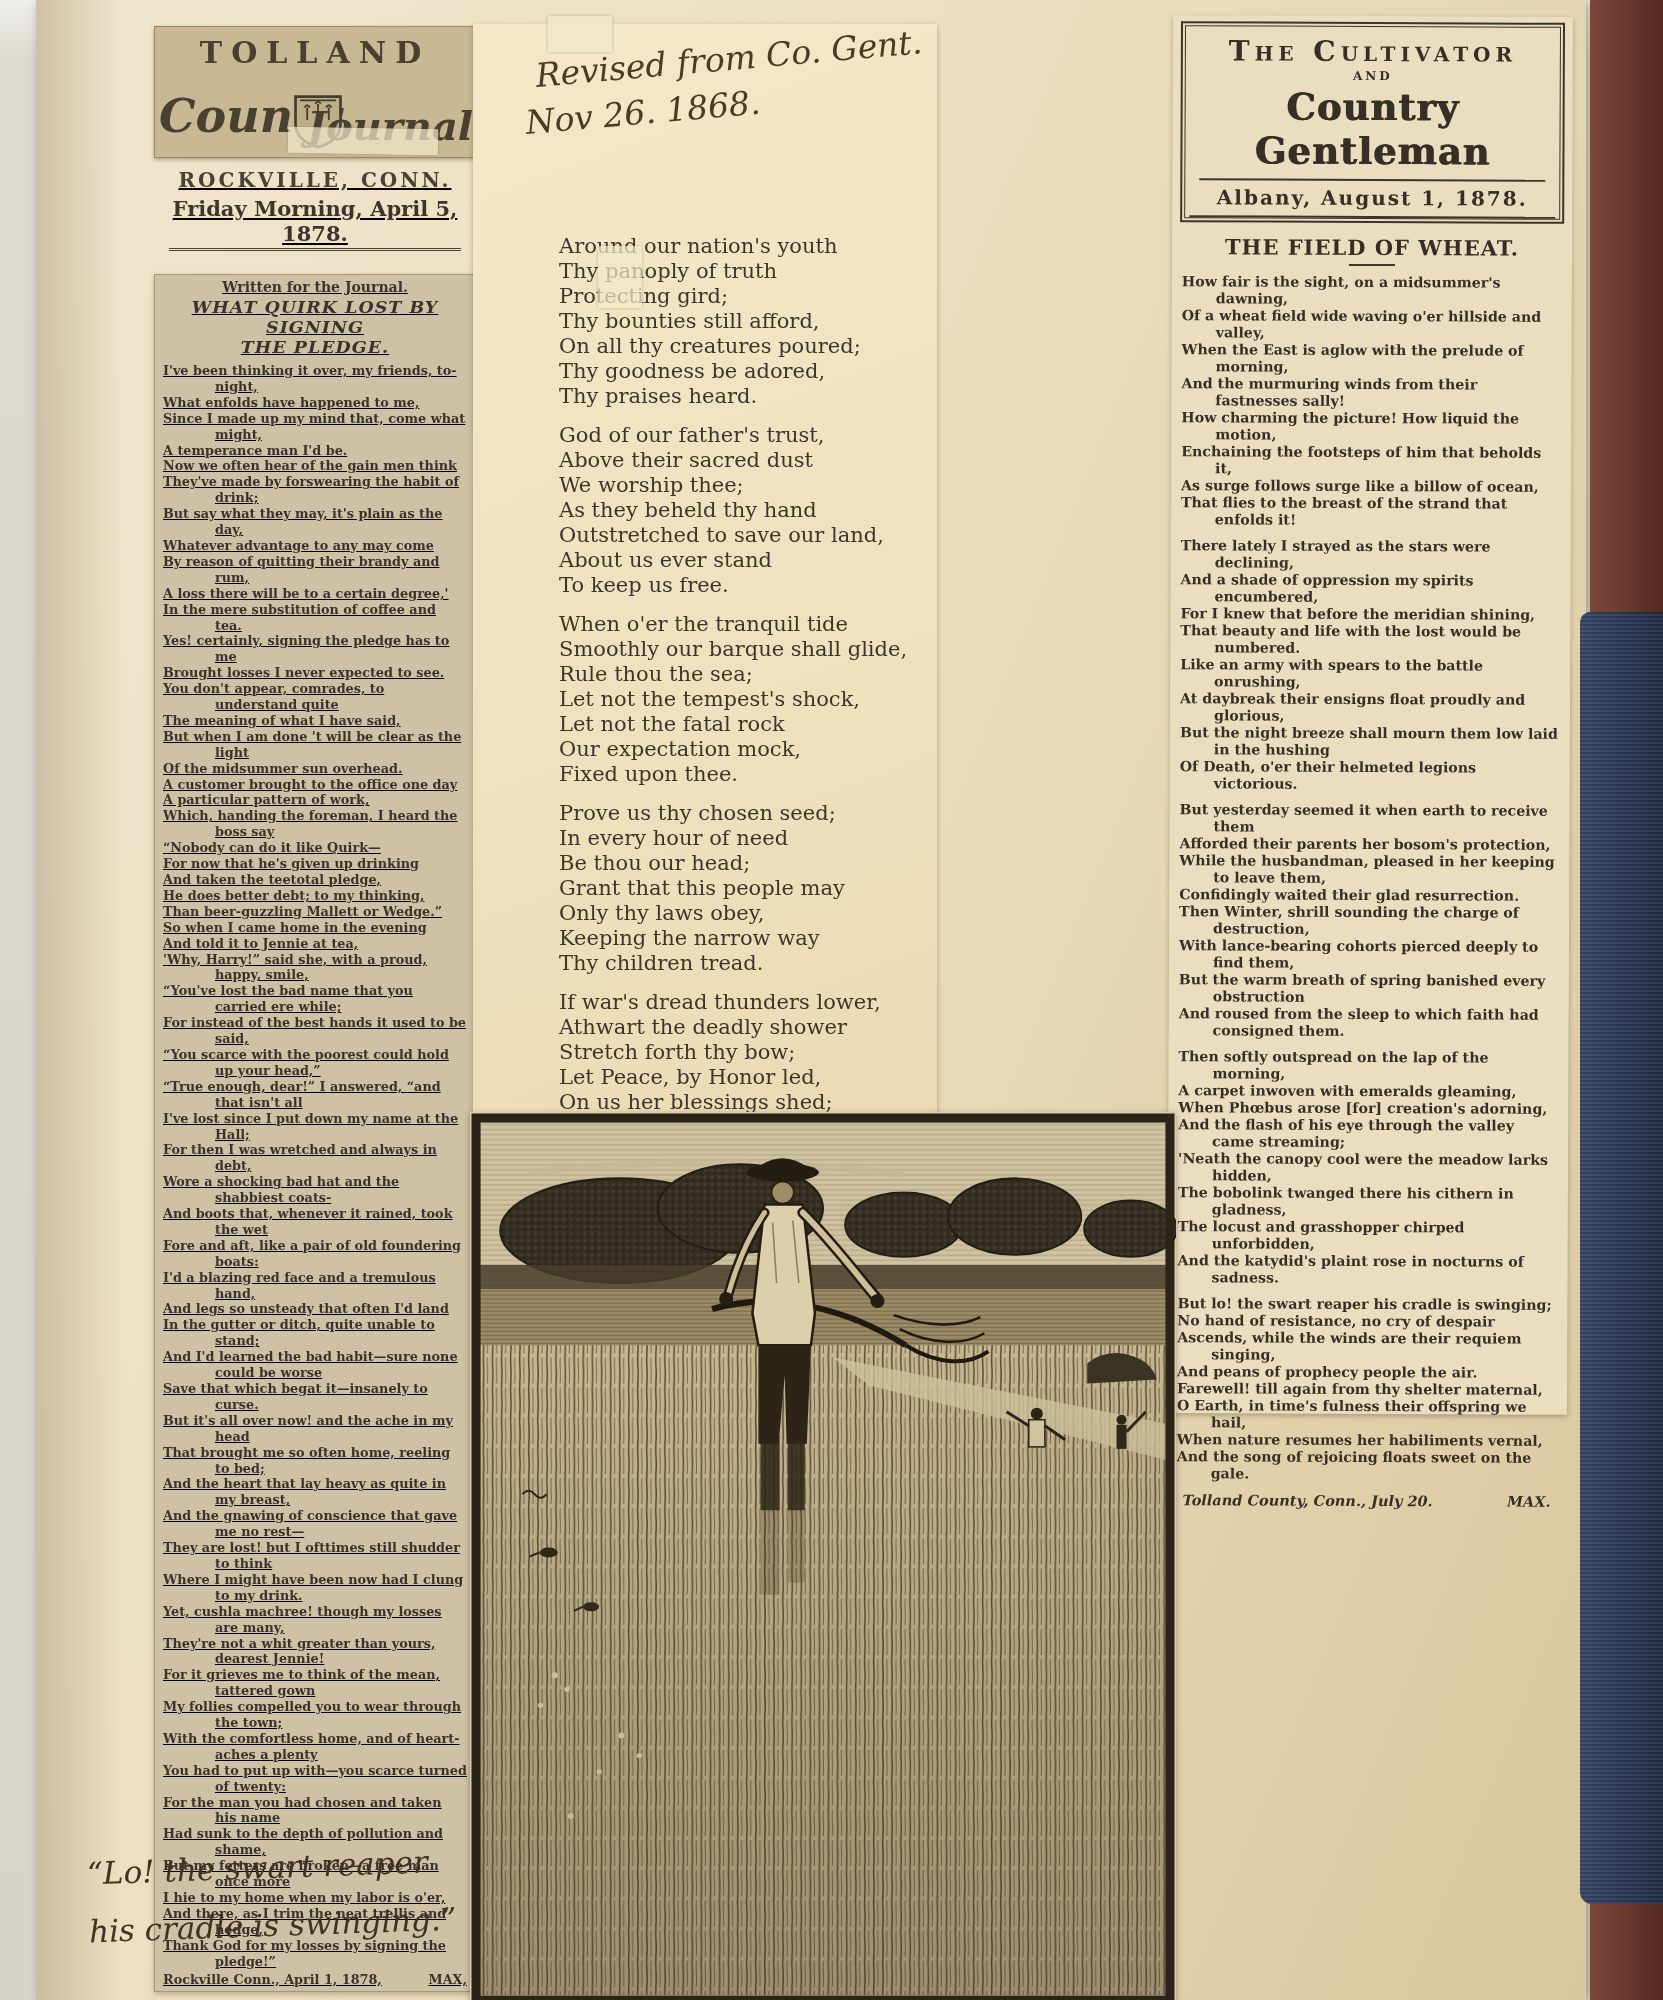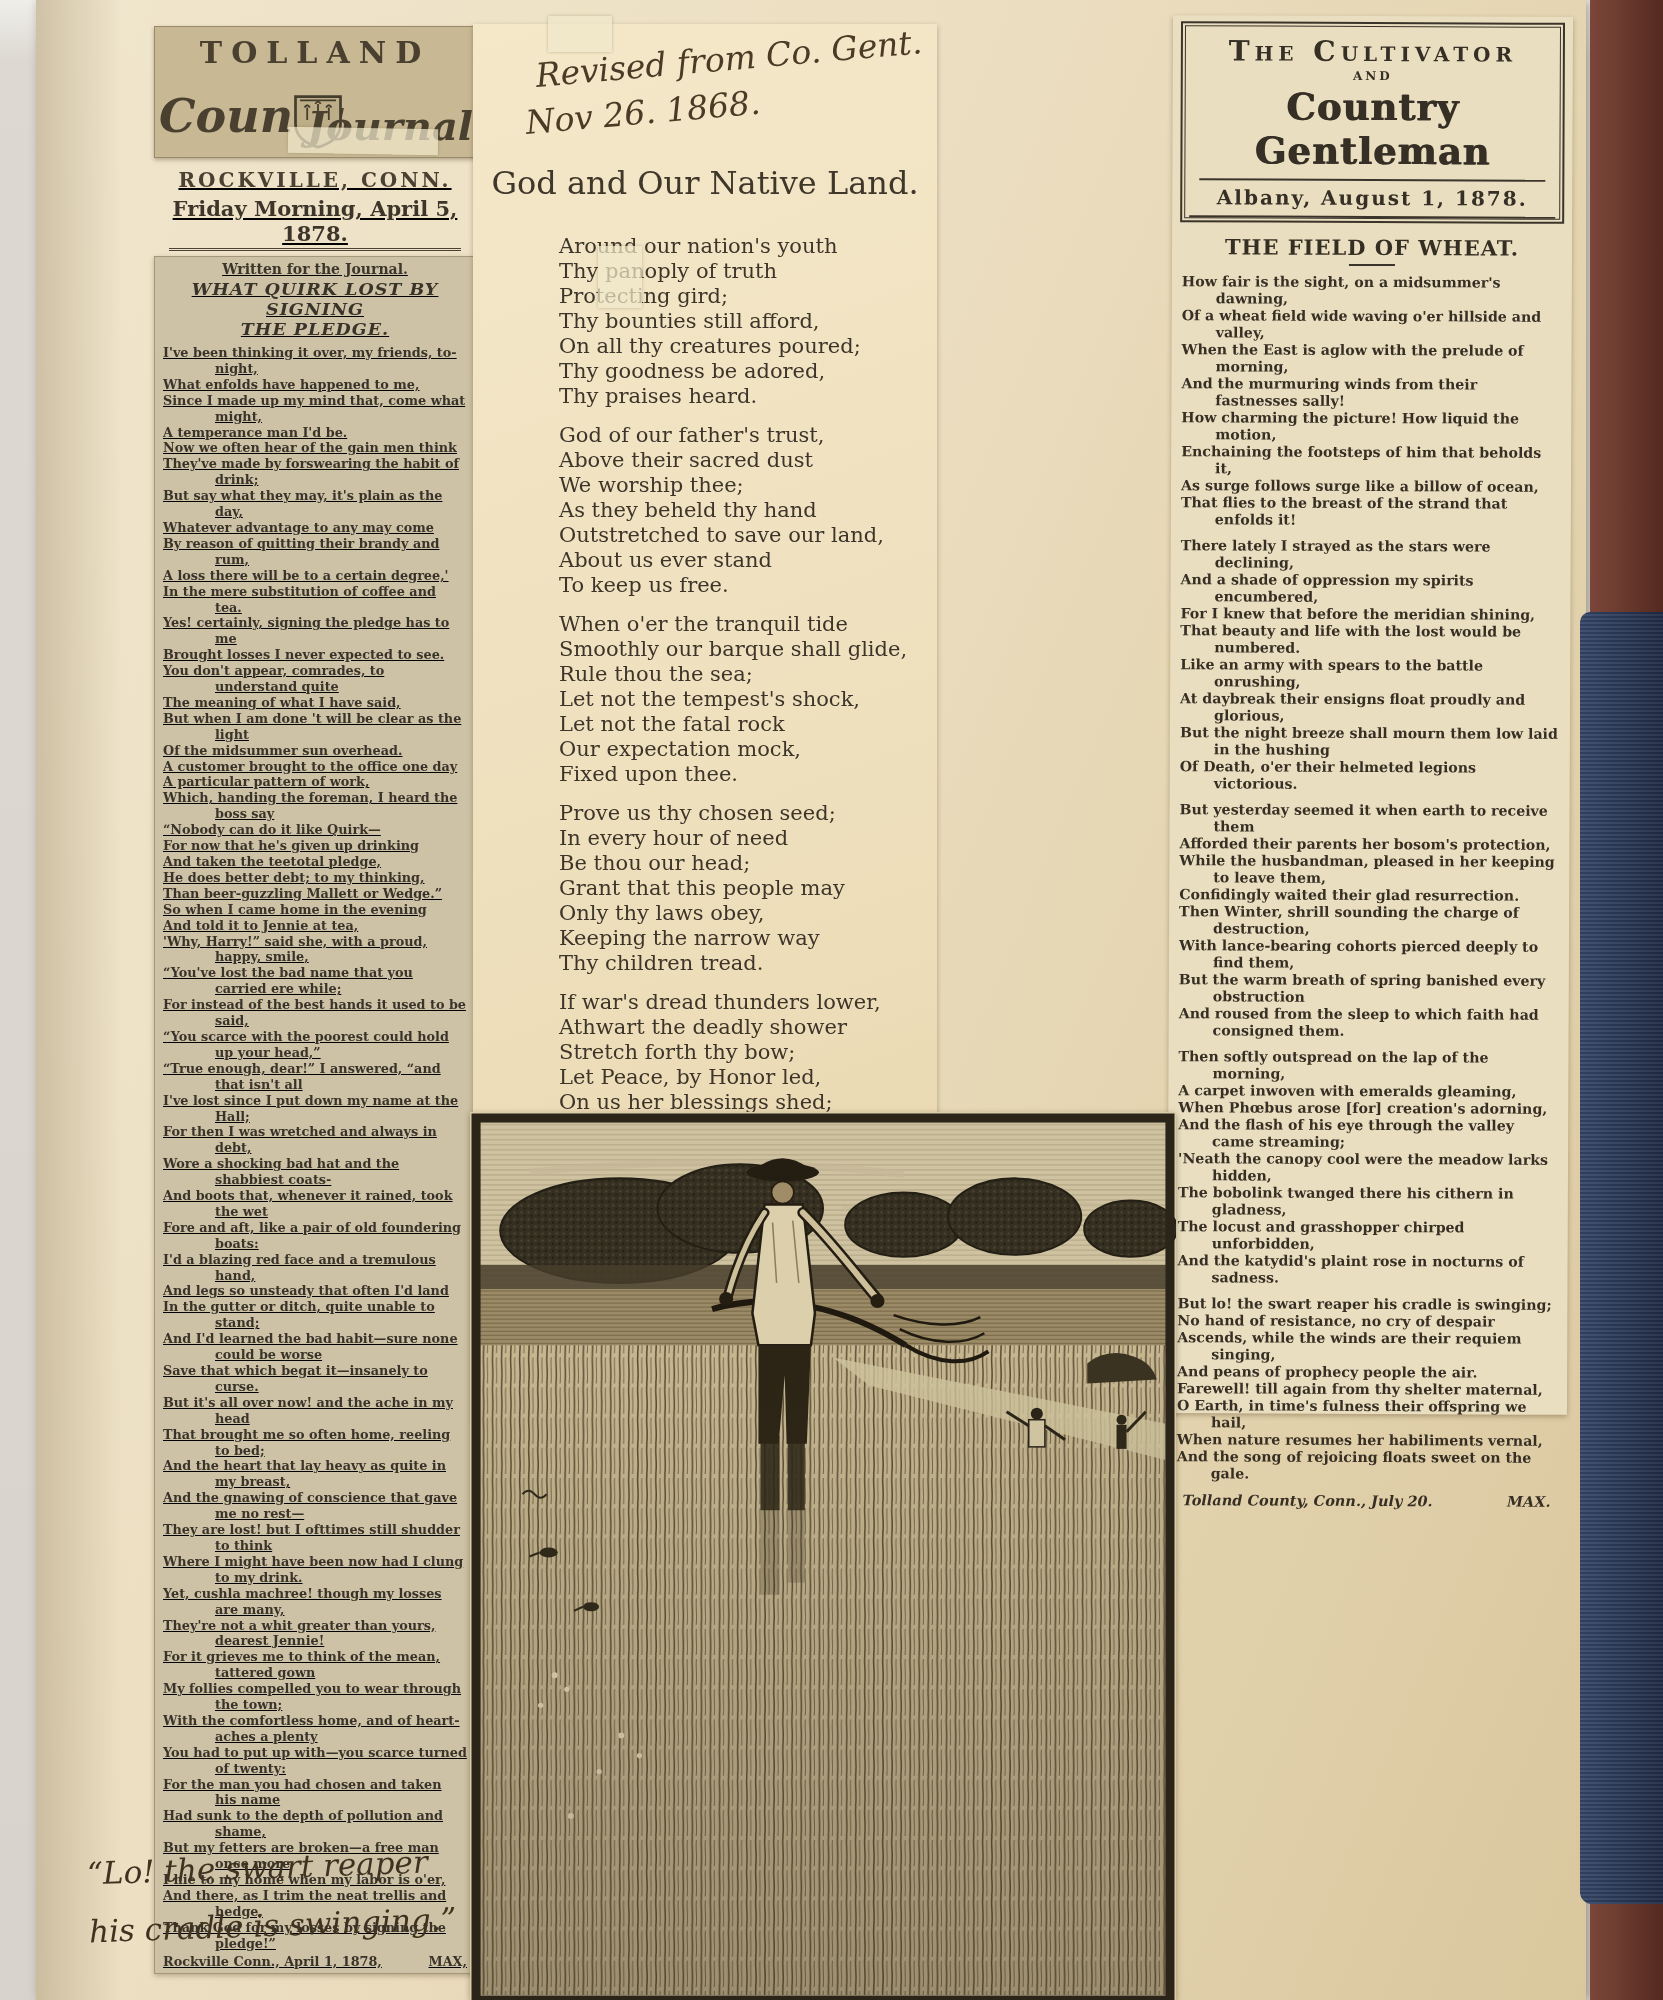--- a/index.html
+++ b/index.html
@@ -34,21 +34,21 @@
     box-shadow:0 2px 4px rgba(70,50,20,.35);color:#4a4030;}
   .mh-arc{position:absolute;top:8px;left:0;width:100%;text-align:center;
     font-weight:bold;font-size:30px;letter-spacing:9px;color:#4a4030;}
   .mh-county{position:absolute;left:4px;bottom:14px;font-weight:bold;font-style:italic;font-size:46px;}
   .mh-journal{position:absolute;right:2px;bottom:8px;font-weight:bold;font-style:italic;font-size:40px;}
   .mh-shield{position:absolute;left:136px;bottom:6px;}
   .rockville{margin-top:10px;text-align:center;font-weight:bold;font-size:20px;
     letter-spacing:3px;color:#4b4132;}
   .t-date{margin:4px auto 0;width:292px;text-align:center;font-weight:bold;font-size:21px;
     color:#3d352a;border-bottom:3px double #4b4234;padding-bottom:2px;}
-  .t-body{margin-top:5px;background:#cdc2a5;border:1px solid #a3967a;padding:4px 8px 4px;
+  .t-body{margin-top:23px;background:#cdc2a5;border:1px solid #a3967a;padding:4px 8px 4px;
     box-shadow:0 2px 5px rgba(70,50,20,.3);}
   .t-byline{text-align:center;font-weight:bold;font-size:14px;color:#3c352b;}
   .t-title{text-align:center;font-weight:bold;font-style:italic;font-size:17.5px;
     letter-spacing:1px;color:#3a332a;margin:2px 0 6px;}
   .t-poem{font-size:12.8px;line-height:15.9px;font-weight:bold;color:#3a332a;}
   .t-line{padding-left:52px;text-indent:-52px;}
   .t-footer{display:flex;justify-content:space-between;font-size:12.8px;font-weight:bold;
     color:#3a332a;margin-top:2px;}
   
   .clip-mid{left:437px;top:24px;width:464px;height:1398px;
@@ -187,21 +187,20 @@
         <span>MAX,</span>
       </div>
     </div>
   </div>
 
   <div class="clip clip-mid">
     <div class="hw hw-top">
       <div class="hw-l1">Revised from Co. Gent.</div>
       <div class="hw-l2">Nov 26. 1868.</div>
     </div>
-    <div class="mid-title">God and Our Native Land.</div>
     <div class="mid-poem">
         <div class="stanza">
           <div class="m-line">Around our nation's youth</div>
           <div class="m-line">Thy panoply of truth</div>
           <div class="m-line">Protecting gird;</div>
           <div class="m-line">Thy bounties still afford,</div>
           <div class="m-line">On all thy creatures poured;</div>
           <div class="m-line">Thy goodness be adored,</div>
           <div class="m-line">Thy praises heard.</div>
         </div>

